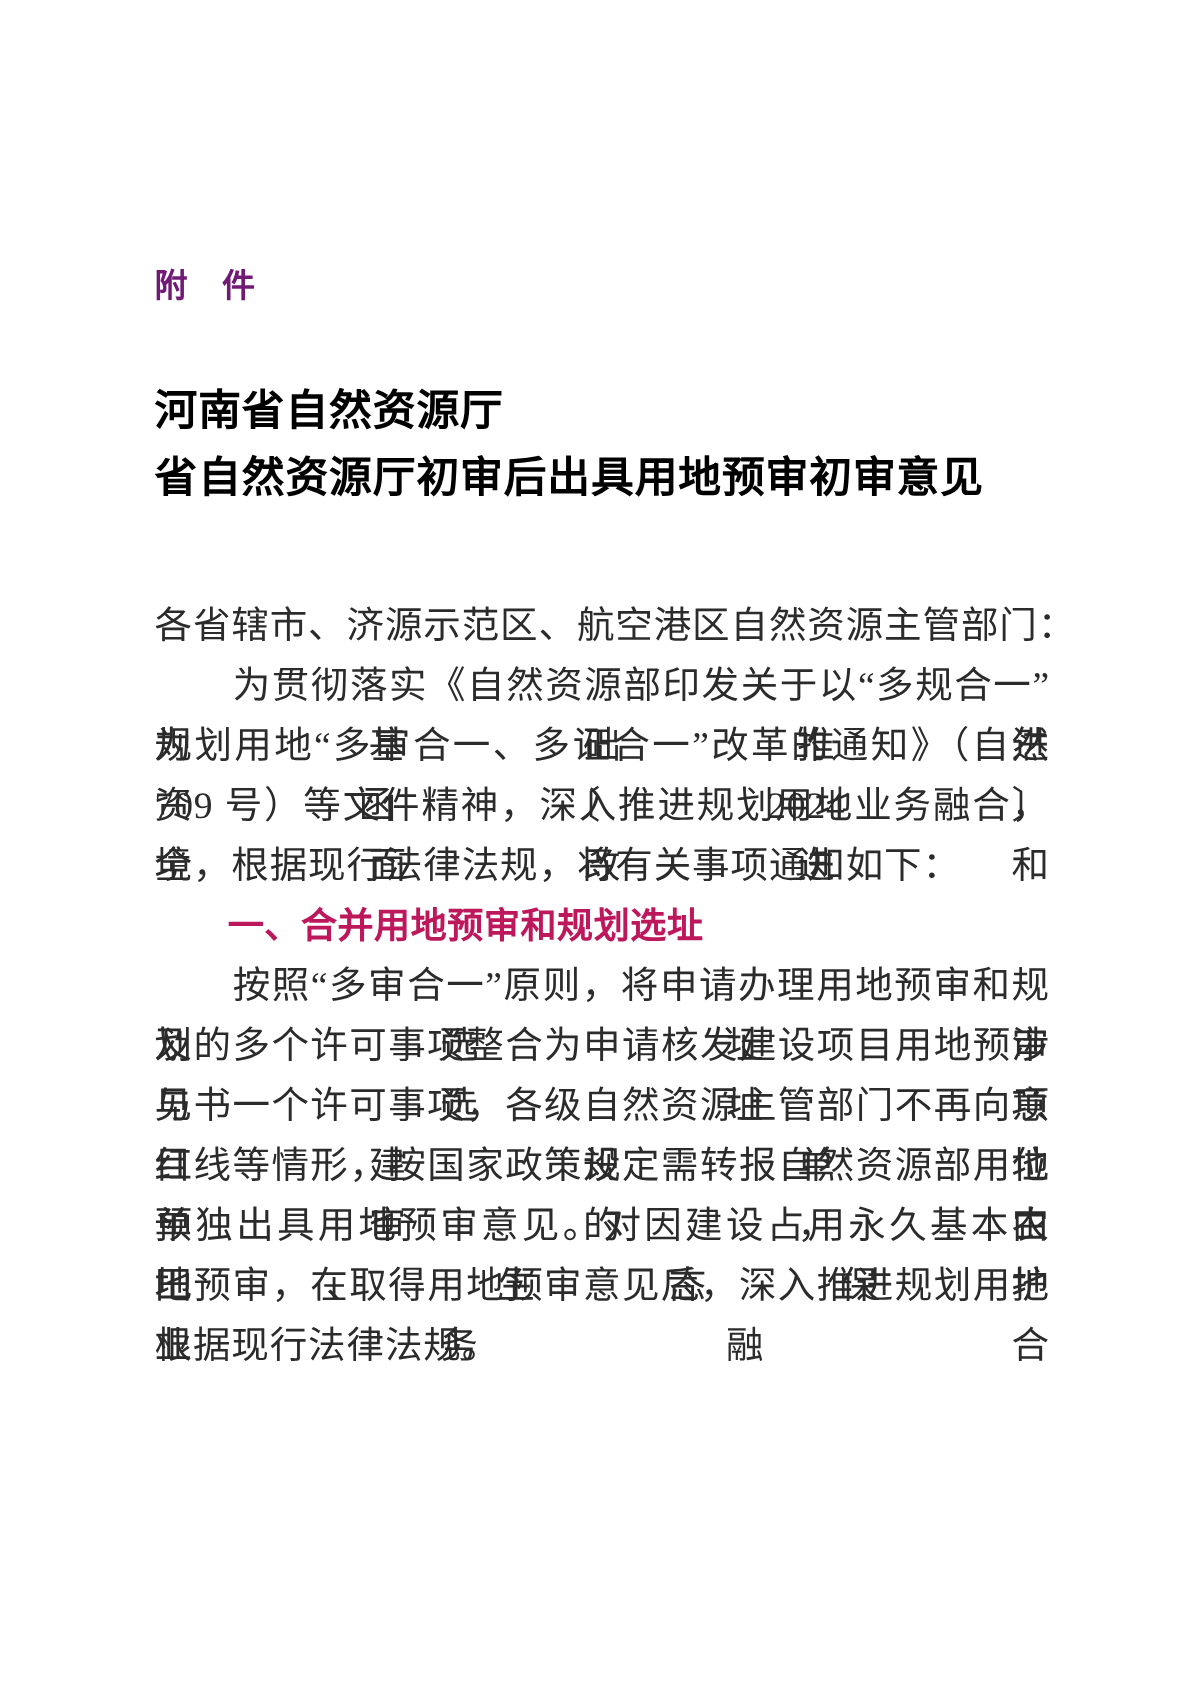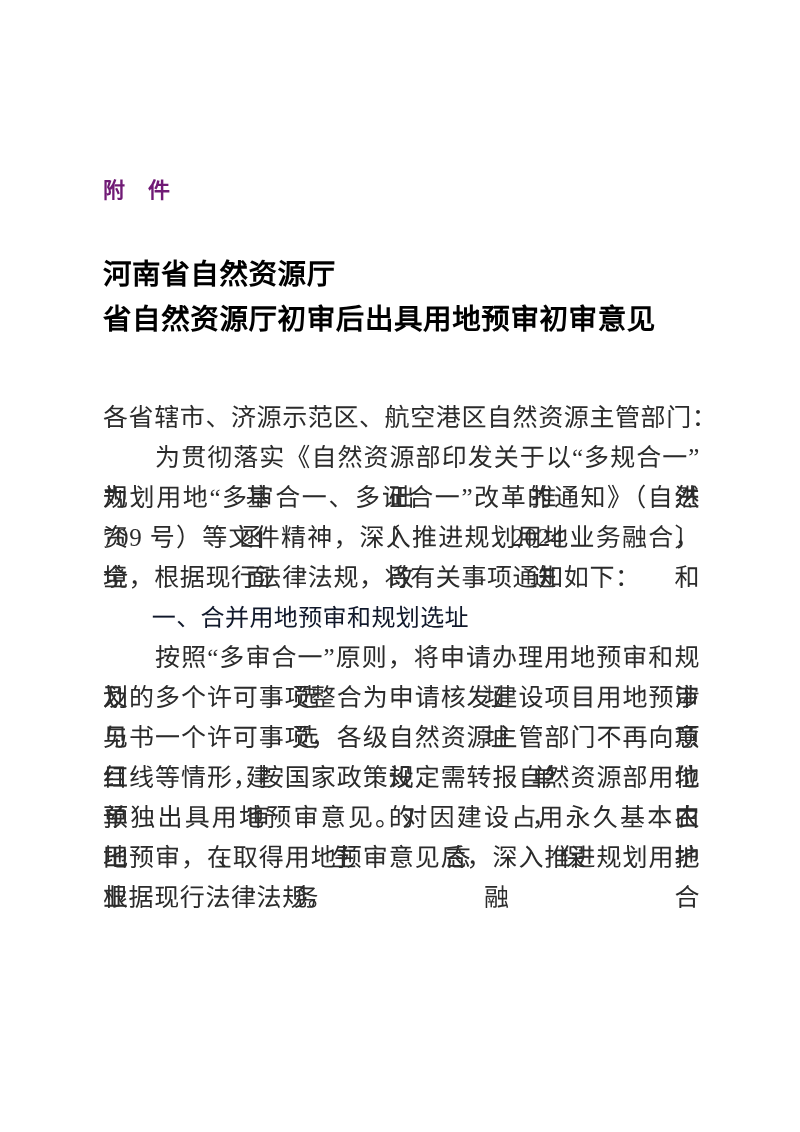--- a/index.html
+++ b/index.html
@@ -80,23 +80,23 @@
     display: block;
     text-align: justify;
     text-align-last: justify;
     white-space: normal;
     width: 597px;
   }
 
   
   .line.heading {
     font-family: "Liberation Sans", "DejaVu Sans", sans-serif;
-    font-weight: 400;
+    font-weight: 700;
     font-size: 24px;
-    color: #0f172a;
+    color: #be185d;
     letter-spacing: 0.4px;
     text-align: left;
     text-align-last: left;
     white-space: pre;
     width: auto;
   }
 </style>
 </head>
 <body>
 

